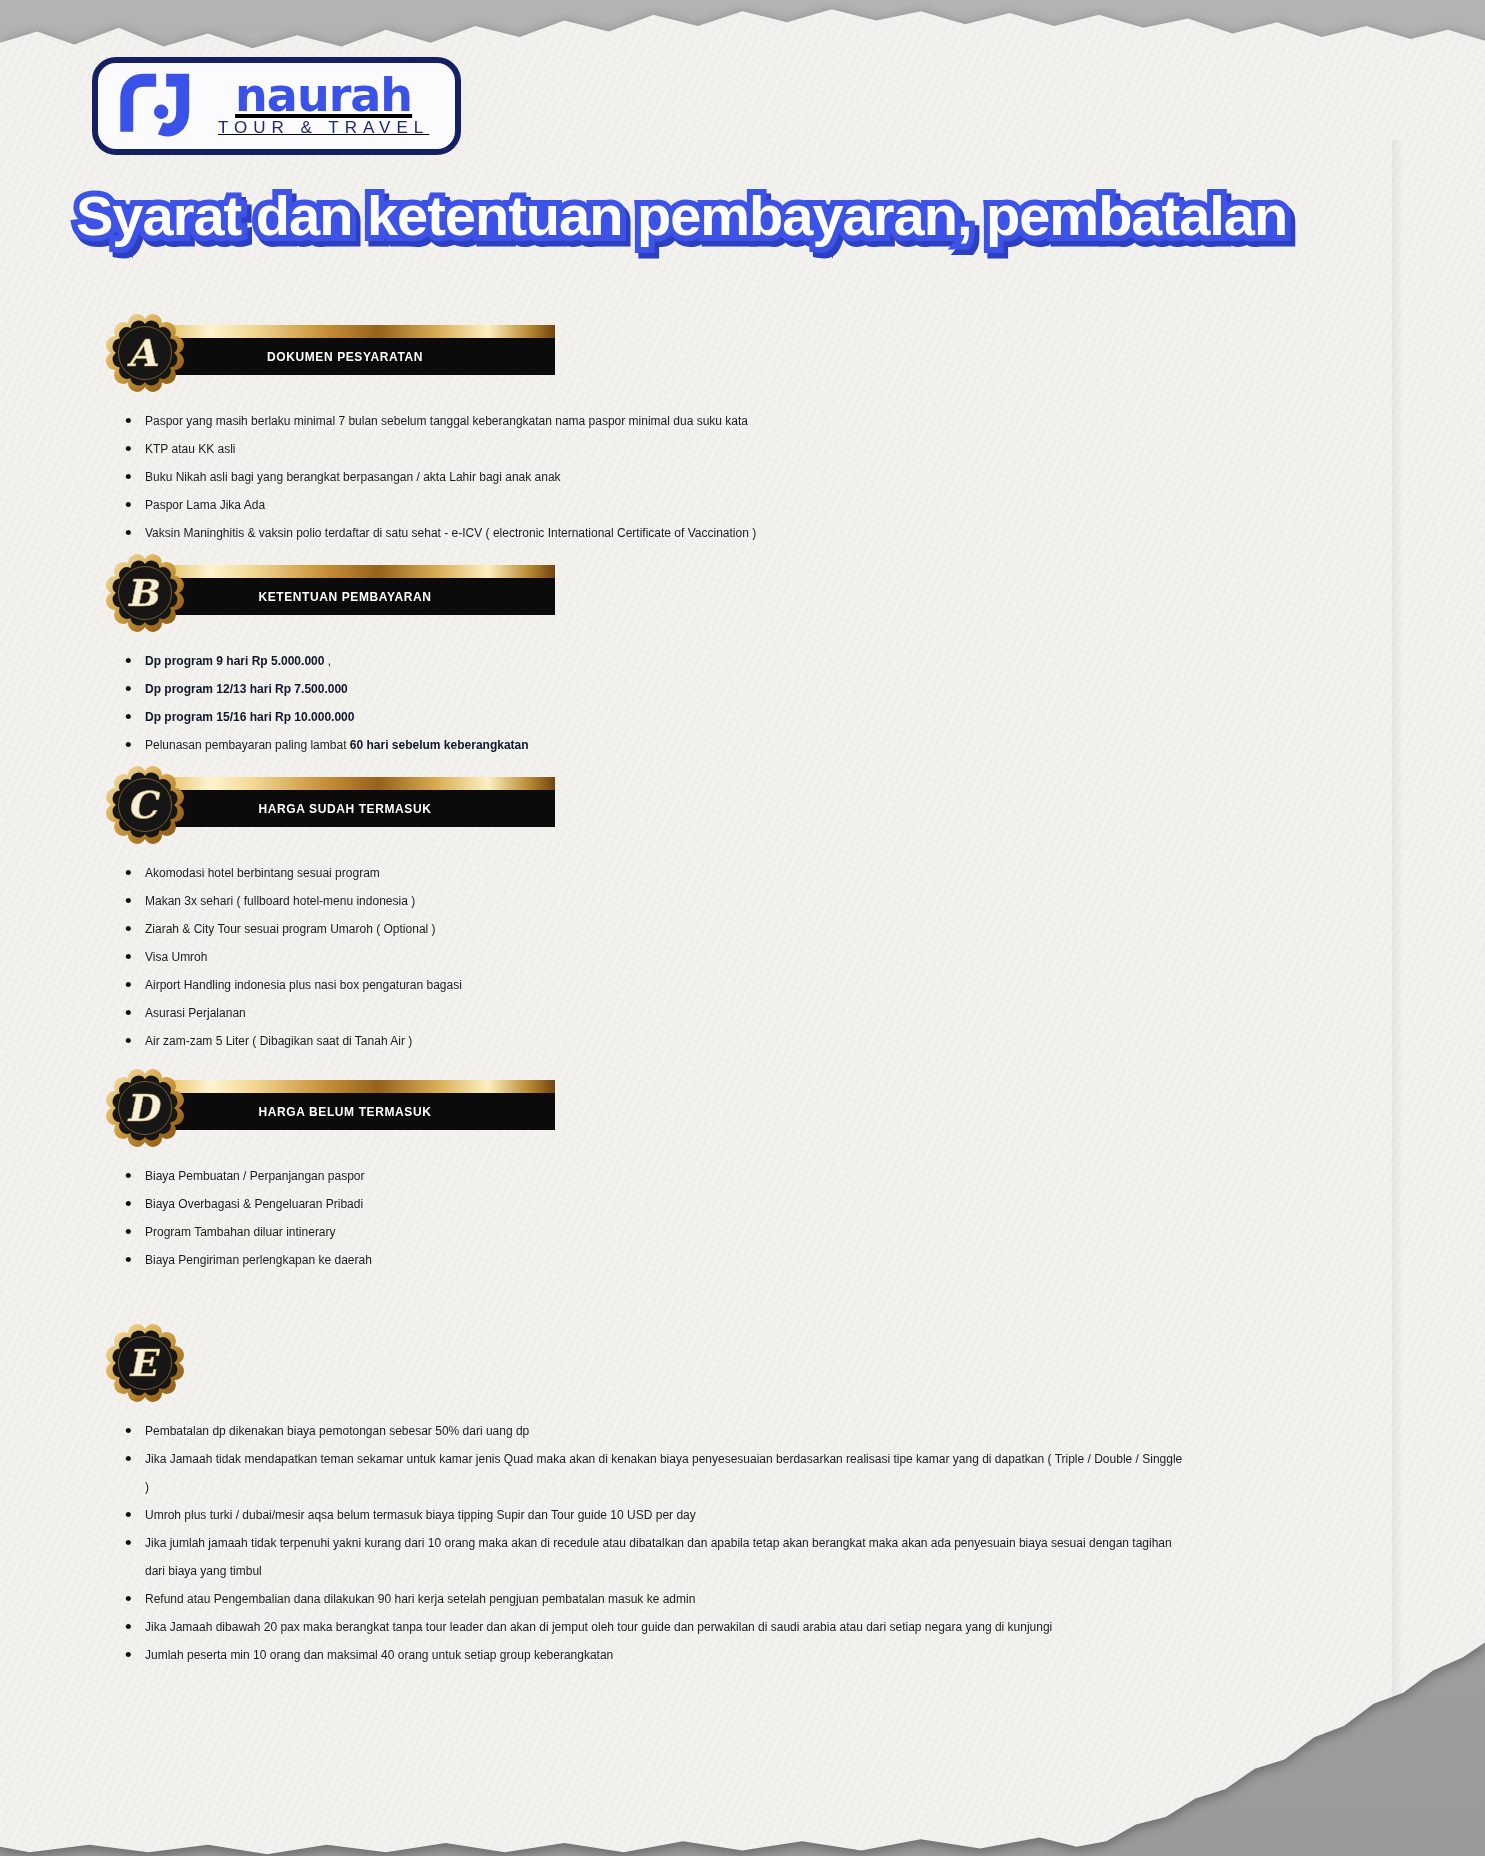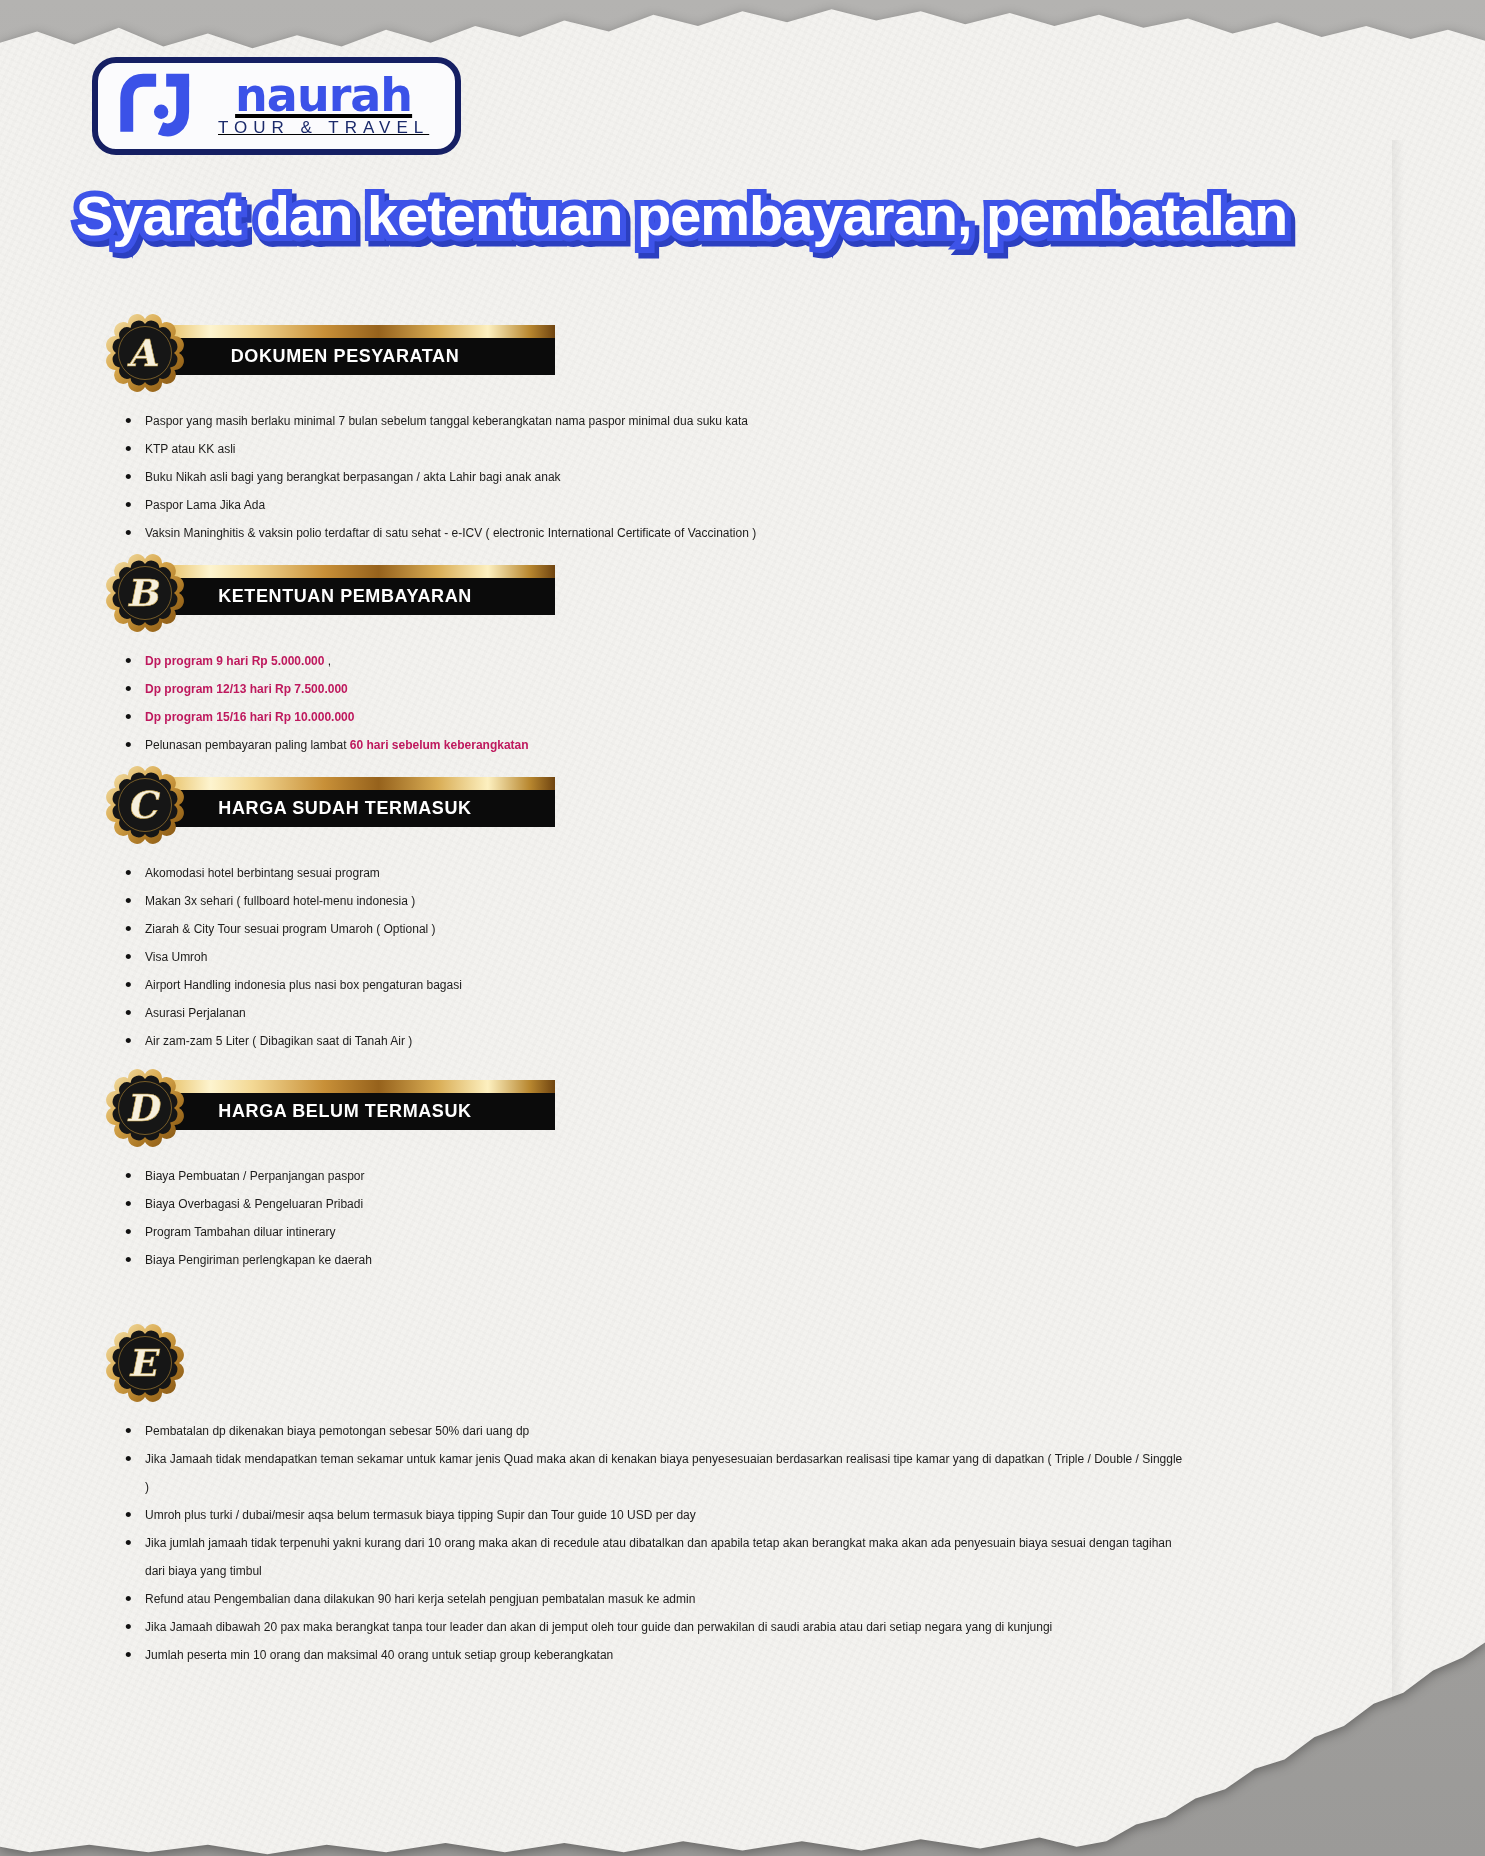--- a/index.html
+++ b/index.html
@@ -80,35 +80,35 @@
   .bar-gold{
     height:13px;
     background:linear-gradient(90deg,#8a5a1c 0%,#e9c36b 8%,#fdf4cf 18%,#f3d894 28%,
       #c89038 45%,#96621c 58%,#d9ad55 72%,#fdf0c0 84%,#b8872f 94%,#6f4410 100%);
   }
   .bar-black{
     height:37px;background:#0b0b0b;display:flex;align-items:center;justify-content:center;
   }
   .bar-black.left{justify-content:flex-start;padding-left:80px;box-sizing:border-box;}
   .bar-title{
-    color:#ffffff;font-weight:700;font-size:18px;letter-spacing:.6px;
+    color:#ffffff;font-weight:700;font-size:12px;letter-spacing:.6px;
   }
 
   .sec-list{
     list-style:none;margin:14px 0 0 33px;padding:0 0 0 20px;max-width:1190px;
   }
   .sec:nth-of-type(5) .sec-list{max-width:1040px;}
   .sec-list li{
     position:relative;font-size:12px;line-height:28px;color:#1d1c1b;
     font-family:"Liberation Sans",sans-serif;
   }
   .sec-list li::before{
     content:"•";position:absolute;left:-20px;top:0;color:#111;font-size:19px;
   }
-  .sec-list .b{font-weight:700;color:#be185d;}
+  .sec-list .b{font-weight:700;color:#0f172a;}
 </style>
 </head>
 <body>
 
 <div class="page">
   <div class="paper-wrap">
     <div class="paper"></div>
   </div>
   <div class="fold-line"></div>
 

